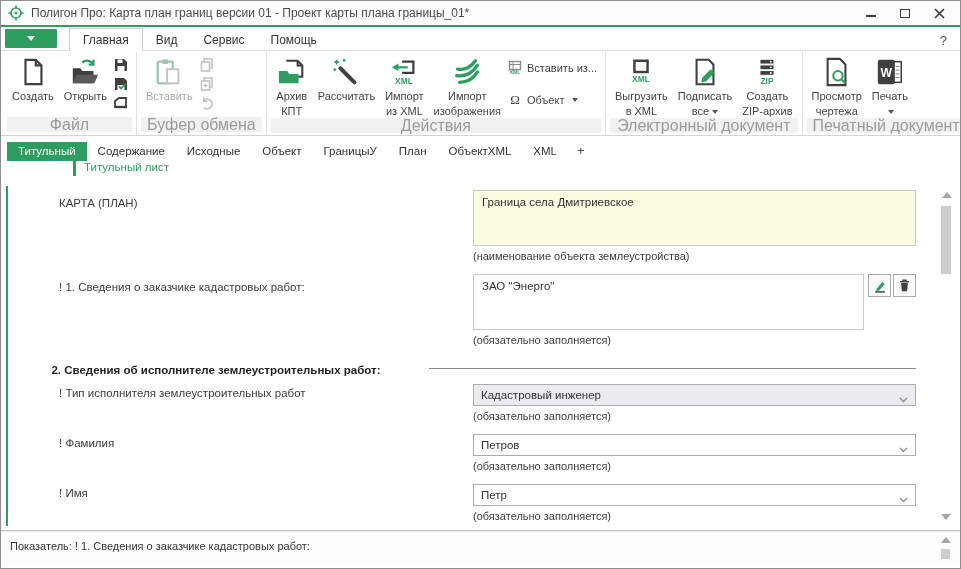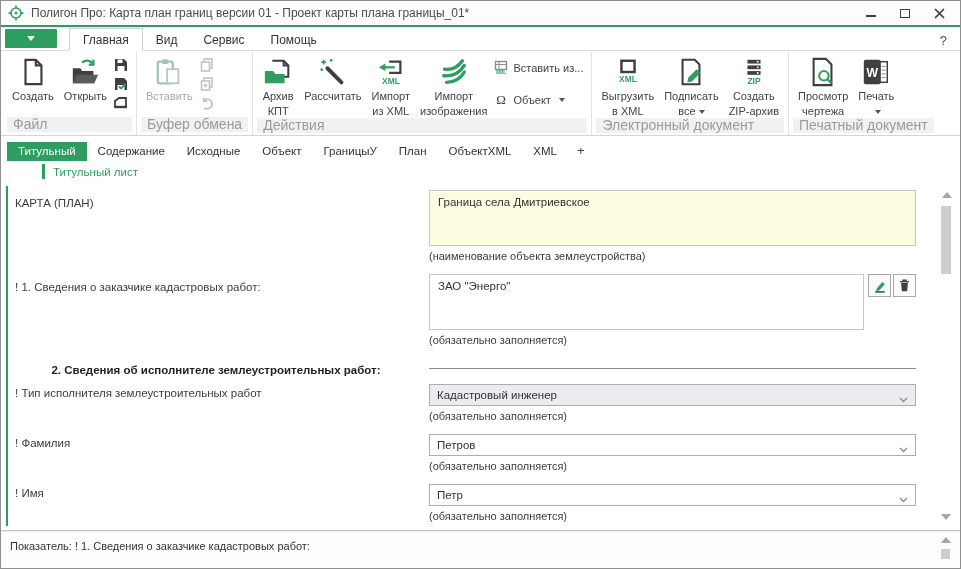--- a/index.html
+++ b/index.html
@@ -23,45 +23,45 @@
   .caret-w { width:0; height:0; border-left:4px solid transparent; border-right:4px solid transparent; border-top:5px solid #fff; }
   .mtab { font-size:12px; color:#333; padding:4px 13px 3px; position:relative; }
   .mtab.active { background:#fff; border:1px solid #d0d0d0; border-bottom:1px solid #fff; margin-bottom:-1px; }
   .menu-help { margin-left:auto; font-size:13px; color:#4a4a4a; padding:0 3px 2px; }
 
   
   .ribbon { display:flex; align-items:stretch; height:85px; border-bottom:1px solid #d5d5d5; background:#fff; padding:1px 2px 0; }
   .rgroup { display:flex; flex-direction:column; padding:0 1px; }
   .rgroup + .rgroup { border-left:1px solid #e3e3e3; }
   .rgroup-body { flex:1; display:flex; align-items:flex-start; padding:2px 3px 0; }
-  .rgroup-caption { height:15px; line-height:15px; background:#f1f1f1; color:#9b9b9b; font-size:14px; margin:1px 3px 3px; padding:0 6px; white-space:nowrap; }
+  .rgroup-caption { height:15px; line-height:15px; background:#f1f1f1; color:#9b9b9b; font-size:16px; text-align:center; margin:1px 3px 3px; padding:0 6px; white-space:nowrap; }
   .bigbtn { display:flex; flex-direction:column; align-items:center; padding:2px 5px 0; text-align:center; }
   .bigbtn .bicon { width:32px; height:32px; display:flex; align-items:center; justify-content:center; }
   .bigbtn .blabel { font-size:11px; color:#444; line-height:1.15; margin-top:2px; white-space:nowrap; }
   .bigbtn.disabled .blabel { color:#a9a9a9; }
   .smallcol { display:flex; flex-direction:column; gap:3px; padding:3px 3px 0 1px; }
   .smallbtn { width:16px; height:16px; display:flex; align-items:center; justify-content:center; }
   .menucol { display:flex; flex-direction:column; gap:16px; padding:6px 4px 0 2px; }
   .menurow { display:flex; align-items:center; gap:5px; font-size:11px; color:#444; white-space:nowrap; }
   .caret-d { width:0; height:0; border-left:3.5px solid transparent; border-right:3.5px solid transparent; border-top:4px solid #555; display:inline-block; margin-left:3px; vertical-align:middle; }
   .inline-caret { display:inline-block; }
 
   
   .doc-tabs { display:flex; align-items:flex-start; padding:6px 6px 0 6px; }
   .dtab { font-size:11.5px; color:#333; padding:3px 11px 4px; white-space:nowrap; }
   .dtab.active { background:#2E9E60; color:#fff; }
   .dtab-plus { font-size:13px; color:#444; padding:1px 9px 3px; }
-  .subtab-row { display:flex; align-items:center; height:21px; padding-left:41px; }
+  .subtab-row { display:flex; align-items:flex-start; height:21px; padding-left:24px;margin-left:48px; }
   .subtab-bar { width:3px; height:15px; background:#2E9E60; margin-right:8px; }
   .subtab-label { font-size:11.5px; color:#2E9E60; }
 
   
   .form-area { position:relative; height:349px; border-bottom:1px solid #c4c4c4; padding-top:8px; overflow:hidden; }
   .form-green-edge { position:absolute; left:5px; top:4px; bottom:4px; width:2px; background:#2E9E60; }
-  .frow { display:flex; padding:0 44px 0 14px; }
+  .frow { display:flex; padding:0 44px 0 14px;margin-left:44px; }
   .flabel { width:414px; flex:0 0 414px; font-size:11.5px; color:#3c3c3c; padding-top:7px; padding-right:12px; }
   .flabel.bold { font-weight:bold; color:#1f1f1f;text-align:center; }
   .ffield { flex:1; position:relative; min-width:0; }
   textarea.fld { display:block; width:100%; height:56px; background:#fff; border:1px solid #c9c9c9; font-family:"Liberation Sans",sans-serif; font-size:11.5px; color:#333; padding:5px 8px; resize:none; outline:none; }
   textarea.fld.yellow { background:#FCFCE1; }
   textarea.fld.short { width:calc(100% - 52px); }
   .fcaption { font-size:11px; color:#3c3c3c; margin:4px 0 12px; }
   .side-btns { position:absolute; right:0; top:0; display:flex; gap:2px; }
   .sbtn { width:23px; height:23px; border:1px solid #a9a9a9; background:#fafafa; display:flex; align-items:center; justify-content:center; }
   .section-row { display:flex; align-items:center; padding:6px 44px 8px 14px; }

